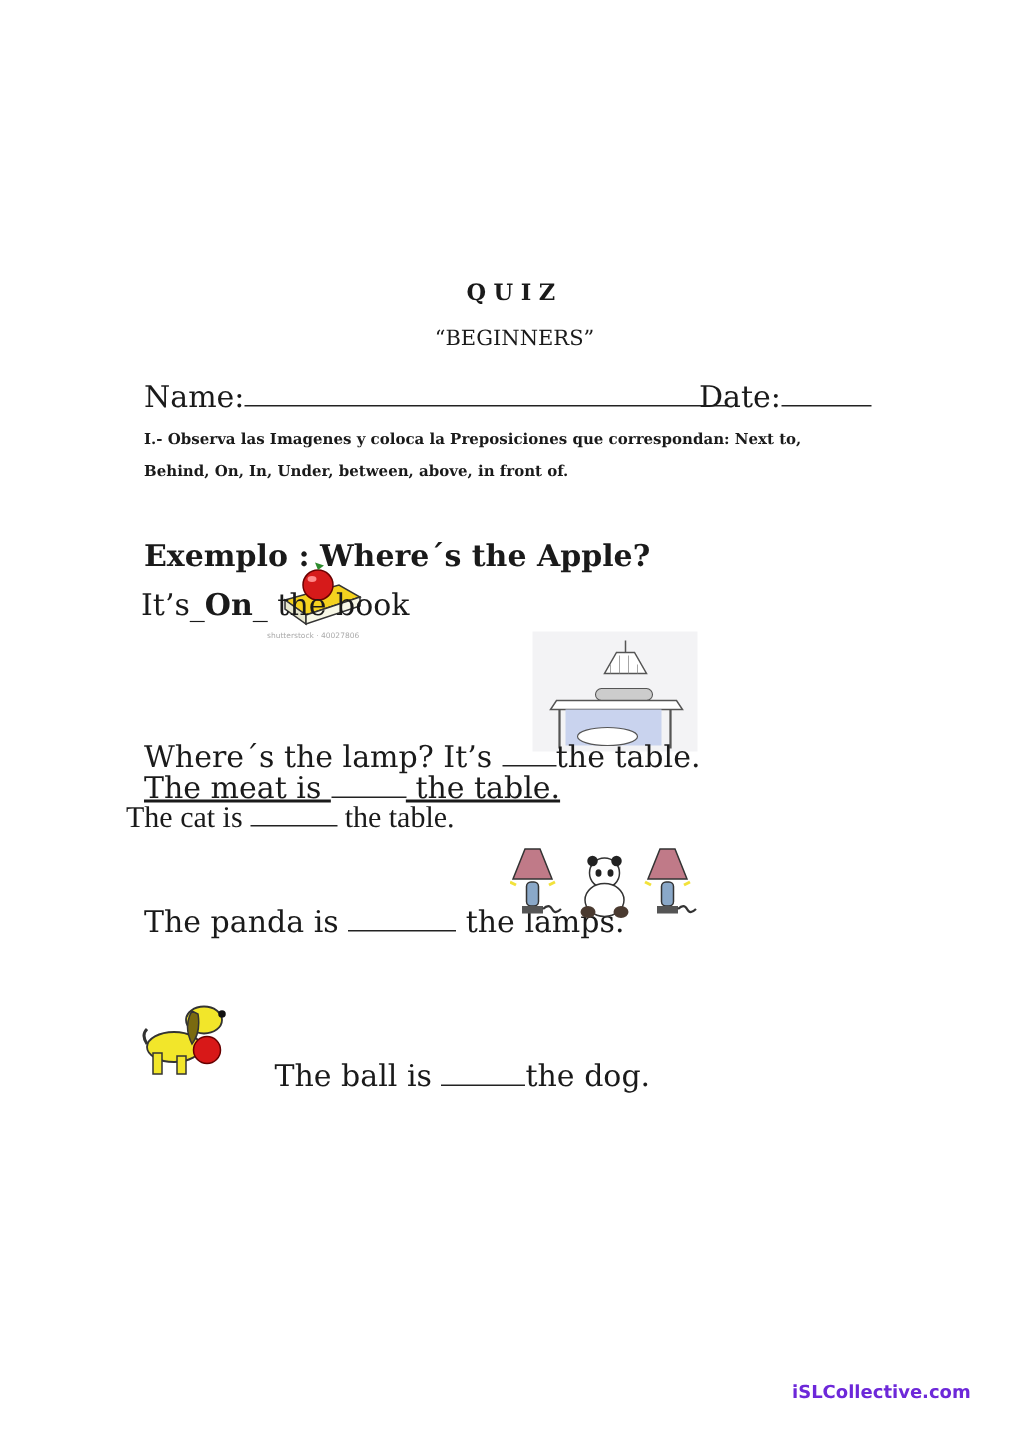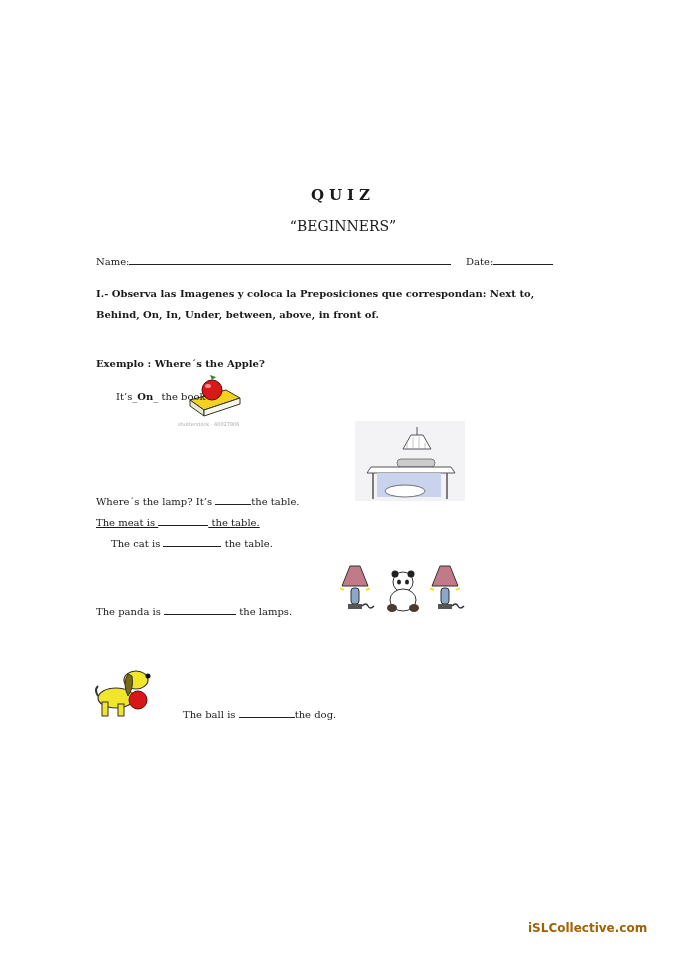--- a/index.html
+++ b/index.html
@@ -2,25 +2,25 @@
 <html><head>
   <meta charset="utf-8">
   <style>
     html, body { margin: 0; padding: 0; background: #ffffff; }
     body { width: 686px; height: 970px; position: relative; overflow: hidden;
            font-family: "DejaVu Serif", "Liberation Serif", serif; color: #1a1a1a; }
     .abs { position: absolute; }
     .title { left: 0; width: 686px; top: 186px; text-align: center; font-weight: bold;
              font-size: 15px; letter-spacing: 5px; }
     .subtitle { left: 0; width: 686px; top: 218px; text-align: center; font-size: 14px; }
-    .line { font-size: 10px; white-space: nowrap; }
+    .line { font-size: 20px; white-space: nowrap; }
     .instr { left: 96px; top: 283px; width: 480px; font-size: 10px; font-weight: bold; line-height: 21px; }
     .blank { display: inline-block; border-bottom: 1px solid #222; height: 12px; vertical-align: baseline; }
     .wm { font-family: "DejaVu Sans", "Liberation Sans", sans-serif; font-weight: bold;
-          color: #a16207; font-size: 12px; }
+          color: #6d28d9; font-size: 12px; }
     .tiny { font-family: "DejaVu Sans", sans-serif; font-size: 5px; color: #aaa; }
   </style>
 </head>
 <body>
 
 <div class="abs title">QUIZ</div>
 <div class="abs subtitle">“BEGINNERS”</div>
 
 <div class="abs line" style="left:96px; top:252px;">
   <span>Name:</span><span class="blank" style="width:322px;"></span>
@@ -37,21 +37,21 @@
   <svg width="56" height="48" viewBox="0 0 56 48">
     <polygon points="4,28 40,18 54,26 18,38" fill="#f4d21f" stroke="#333" stroke-width="1"></polygon>
     <polygon points="4,28 18,38 18,44 4,34" fill="#e8e8d0" stroke="#333" stroke-width="1"></polygon>
     <polygon points="18,38 54,26 54,32 18,44" fill="#f7f7e6" stroke="#333" stroke-width="1"></polygon>
     <circle cx="26" cy="18" r="10" fill="#d61a1a" stroke="#6a0000" stroke-width="1"></circle>
     <ellipse cx="22" cy="14" rx="3" ry="2" fill="#ff8a8a"></ellipse>
     <path d="M26 8 L24 3 L30 5 Z" fill="#2e8b2e"></path>
   </svg>
 </div>
 
-<div class="abs line" style="left:116px; top:391px;">
+<div class="abs line" style="left:94px; top:391px;">
   <span>It’s_</span><b>On</b><span>_ the book</span>
 </div>
 <div class="abs tiny" style="left:178px; top:421px;">shutterstock · 40027806</div>
 
 <div class="abs" style="left:355px; top:421px; width:110px; height:80px; background:#f3f3f5;">
   <svg width="110" height="80" viewBox="0 0 110 80">
     <line x1="62" y1="6" x2="62" y2="14" stroke="#555" stroke-width="1"></line>
     <polygon points="56,14 68,14 76,28 48,28" fill="#fff" stroke="#555" stroke-width="1"></polygon>
     <line x1="52" y1="28" x2="52" y2="22" stroke="#888" stroke-width="0.5"></line>
     <line x1="58" y1="28" x2="58" y2="16" stroke="#888" stroke-width="0.5"></line>
@@ -65,21 +65,21 @@
     <ellipse cx="50" cy="70" rx="20" ry="6" fill="#fff" stroke="#555" stroke-width="0.8"></ellipse>
   </svg>
 </div>
 
 <div class="abs line" style="left:96px; top:492px;">
   <span>Where´s the lamp? It’s </span><span class="blank" style="width:36px;"></span><span>the table.</span>
 </div>
 <div class="abs line" style="left:96px; top:513px;text-decoration:underline;">
   <span>The meat is </span><span class="blank" style="width:50px;"></span><span> the table.</span>
 </div>
-<div class="abs line" style="left:111px; top:534px;">
+<div class="abs line" style="left:84px; top:534px;font-family:Liberation Serif, serif;">
   <span>The cat is </span><span class="blank" style="width:58px;"></span><span>  the table.</span>
 </div>
 
 <div class="abs line" style="left:96px; top:602px;">
   <span>The panda is  </span><span class="blank" style="width:72px;"></span><span> the lamps.</span>
 </div>
 
 <div class="abs" style="left:340px; top:564px; width:126px; height:52px;">
   <svg width="126" height="52" viewBox="0 0 126 52">
     <g>

